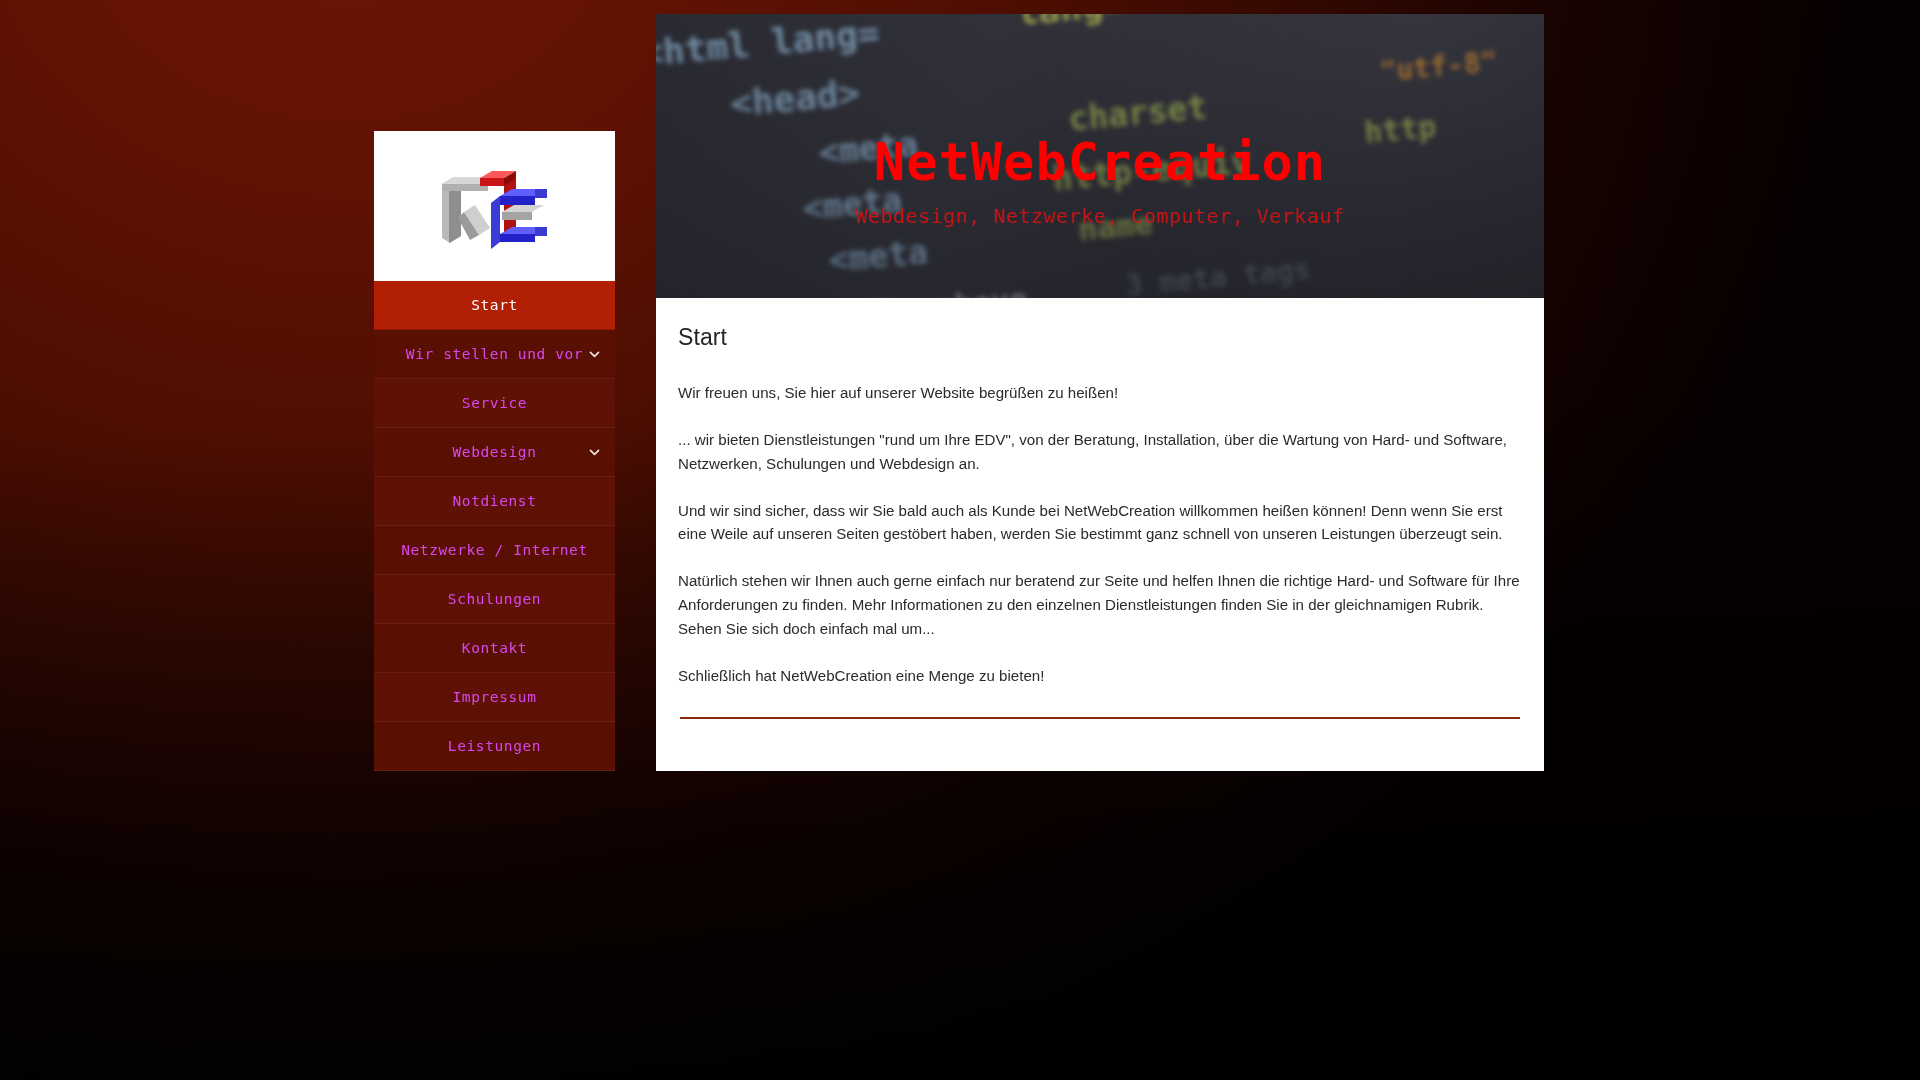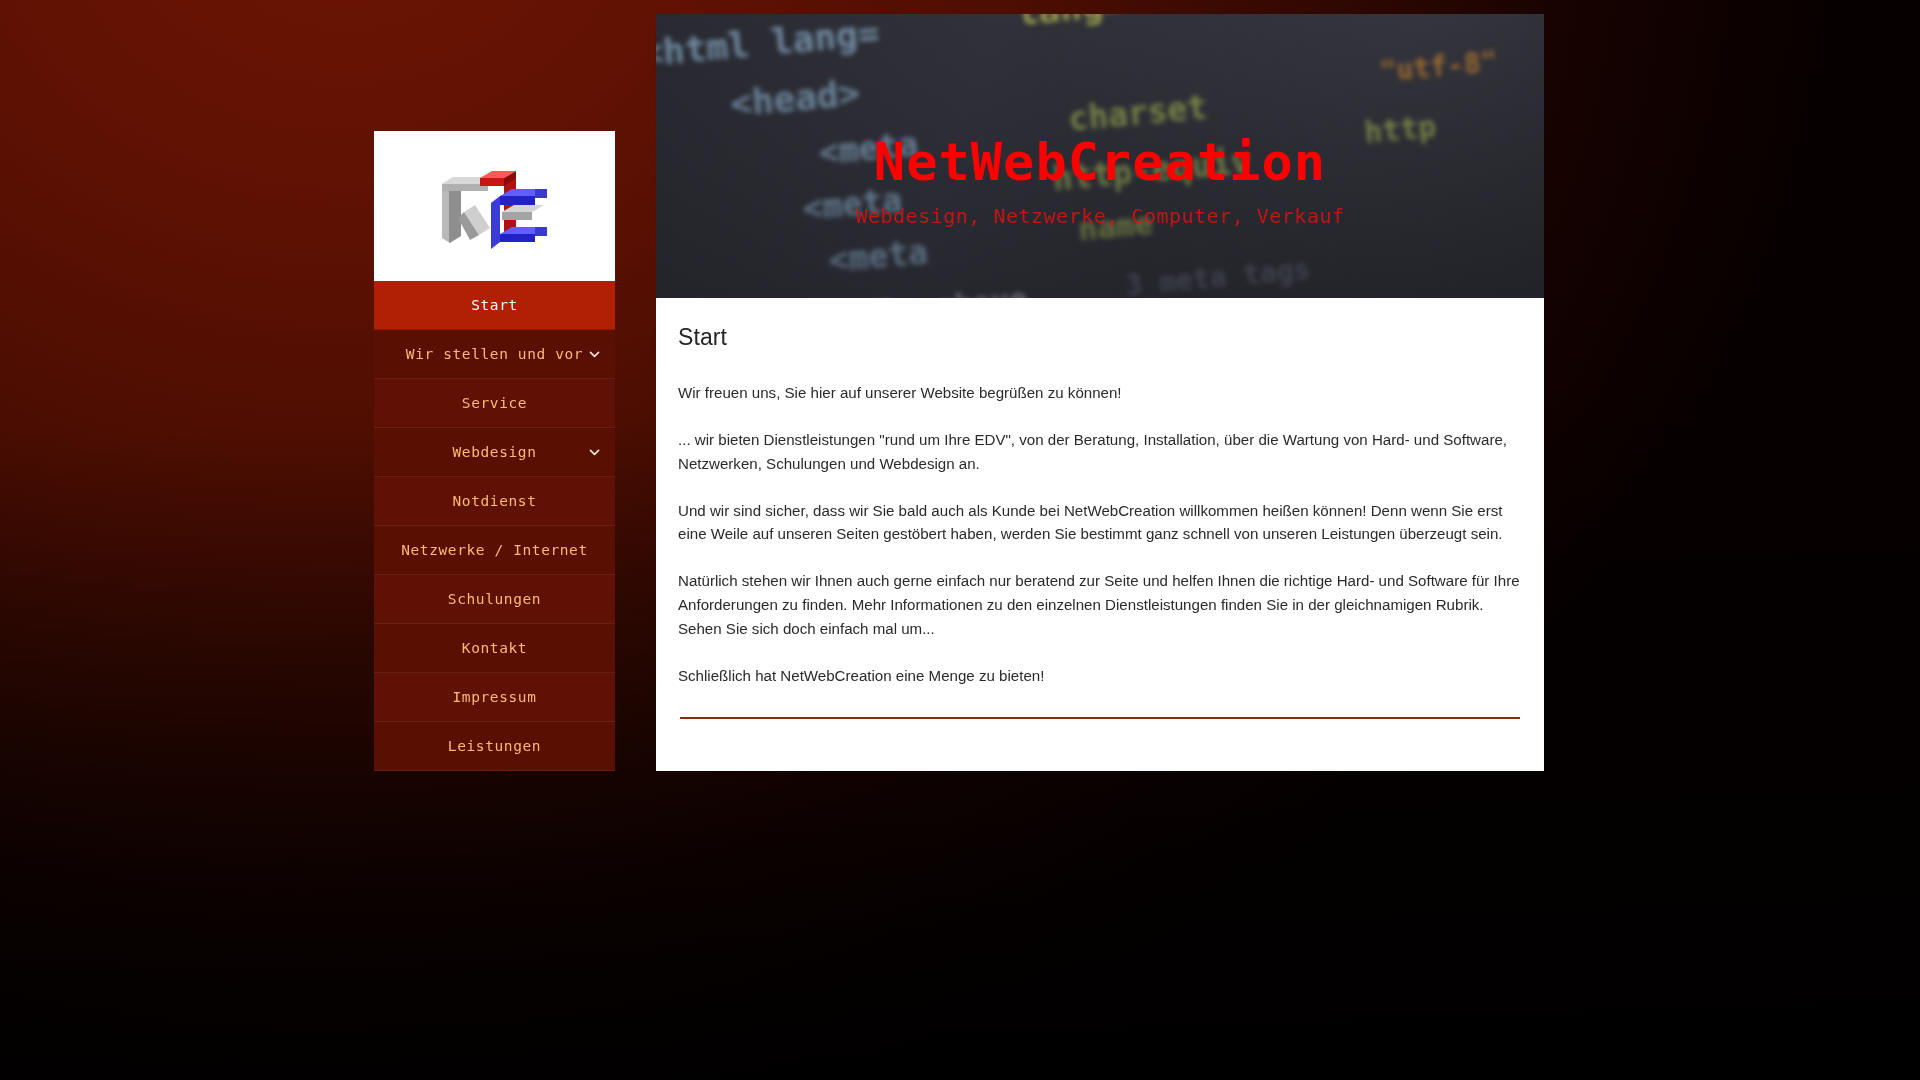--- a/index.html
+++ b/index.html
@@ -39,21 +39,21 @@
   }
   .logo-svg { display: block; }
 
   .nav { display: block; }
   .nav-item {
     position: relative;
     height: 49px;
     display: flex;
     align-items: center;
     justify-content: center;
-    color: #fdba74;
+    color: #d946ef;
     font-family: "DejaVu Sans Mono", "Liberation Mono", monospace;
     font-size: 14.5px;
     letter-spacing: 0.6px;
     background: #5d1004;
     border-bottom: 1px solid rgba(255,255,255,0.07);
     cursor: pointer;
     user-select: none;
   }
   .nav-item:nth-child(odd)  { background: #5e1104; }
   .nav-item:nth-child(even) { background: #5a0f03; }
@@ -288,21 +288,21 @@
 
       <div class="banner-title-wrap">
         <div class="banner-title">NetWebCreation</div>
         <div class="banner-sub">Webdesign, Netzwerke, Computer, Verkauf</div>
       </div>
     </div>
 
     <article class="article">
       <h1>Start</h1>
       <div>
-          <p>Wir freuen uns, Sie hier auf unserer Website begrüßen zu können!</p>
+          <p>Wir freuen uns, Sie hier auf unserer Website begrüßen zu heißen!</p>
           <p>... wir bieten Dienstleistungen "rund um Ihre EDV", von der Beratung, Installation, über die Wartung von Hard- und Software, Netzwerken, Schulungen und Webdesign an.</p>
           <p>Und wir sind sicher, dass wir Sie bald auch als Kunde bei NetWebCreation willkommen heißen können! Denn wenn Sie erst eine Weile auf unseren Seiten gestöbert haben, werden Sie bestimmt ganz schnell von unseren Leistungen überzeugt sein.</p>
           <p>Natürlich stehen wir Ihnen auch gerne einfach nur beratend zur Seite und helfen Ihnen die richtige Hard- und Software für Ihre Anforderungen zu finden. Mehr Informationen zu den einzelnen Dienstleistungen finden Sie in der gleichnamigen Rubrik. Sehen Sie sich doch einfach mal um...</p>
           <p>Schließlich hat NetWebCreation eine Menge zu bieten!</p>
         </div>
       <div class="card-rule"></div>
     </article>
 
     <div class="card-footer"></div>
   </main>

